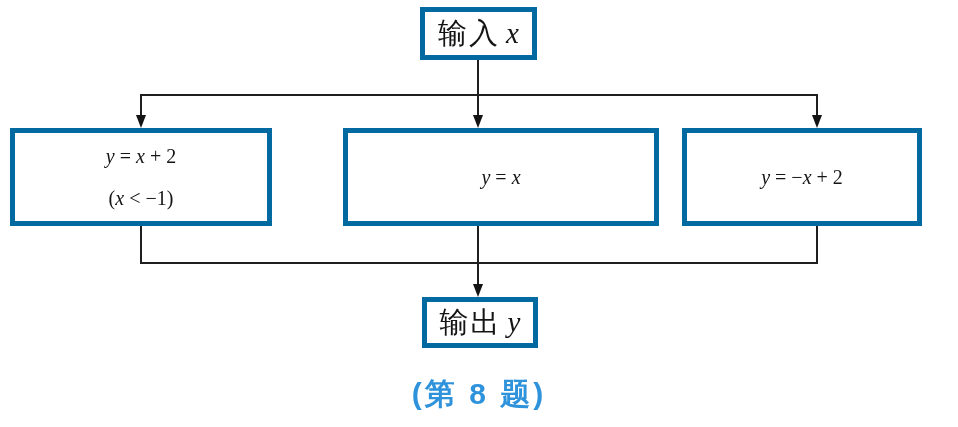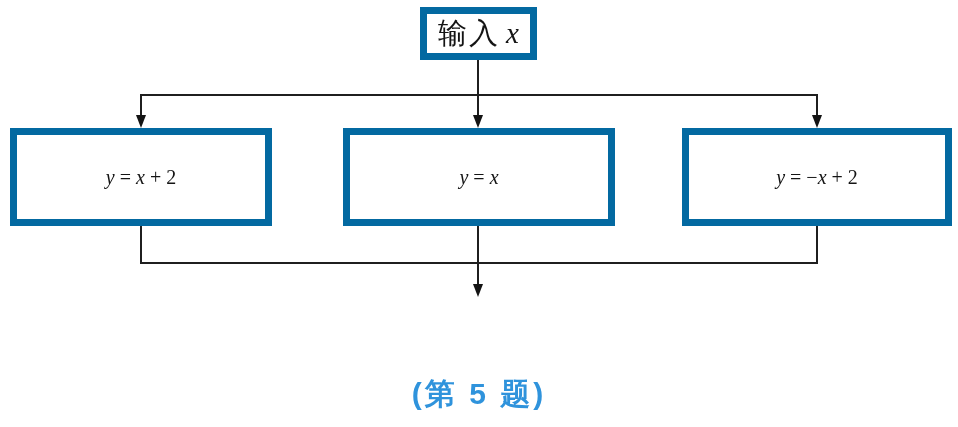--- a/index.html
+++ b/index.html
@@ -12,21 +12,21 @@
     position: relative;
     width: 958px;
     height: 427px;
     background: #ffffff;
     overflow: hidden;
     color: #141414;
   }
   .box {
     position: absolute;
     box-sizing: border-box;
-    border: 7px solid #0369a1;
+    border: 5px solid #0369a1;
     background: #ffffff;
     display: flex;
     flex-direction: column;
     align-items: center;
     justify-content: center;
     text-align: center;
   }
   .cjk-label {
     font-size: 29px;
     letter-spacing: 2px;
@@ -84,32 +84,36 @@
   <div class="seg v" style="left: 477px; top: 60px; height: 55px; background: rgb(31, 31, 31);"></div>
   <div class="seg h" style="left: 140px; top: 94px; width: 678px; background: rgb(31, 31, 31);"></div>
   <div class="seg v" style="left: 140px; top: 94px; height: 22px; background: rgb(31, 31, 31);"></div>
   <div class="seg v" style="left: 816px; top: 94px; height: 22px; background: rgb(31, 31, 31);"></div>
   <div class="ahead" style="left:136px; top:115px;"></div>
   <div class="ahead" style="left:473px; top:115px;"></div>
   <div class="ahead" style="left:812px; top:115px;"></div>
 
   <div class="box" style="left:10px; top:128px; width:262px; height:98px;">
     <span class="fline"><span class="vr">y</span><span> = </span><span class="vr">x</span><span> + 2</span></span>
+    <span class="fline"><span>(</span><span class="vr">x</span><span> &lt; −1)</span></span>
   </div>
 
-  <div class="box" style="left:343px; top:128px; width:272px; height:98px;">
+  <div class="box" style="left:343px; top:128px; width:316px; height:98px;">
     <span class="fline"><span class="vr">y</span><span> = </span><span class="vr">x</span></span>
   </div>
 
-  <div class="box" style="left:682px; top:128px; width:270px; height:98px;align-items:center;">
+  <div class="box" style="left:682px; top:128px; width:240px; height:98px;align-items:center;">
     <span class="fline"><span class="vr">y</span><span> = −</span><span class="vr">x</span><span> + 2</span></span>
   </div>
 
   <div class="seg v" style="left: 140px; top: 226px; height: 38px; background: rgb(31, 31, 31);"></div>
   <div class="seg v" style="left: 816px; top: 226px; height: 38px; background: rgb(31, 31, 31);"></div>
   <div class="seg h" style="left: 140px; top: 262px; width: 678px; background: rgb(31, 31, 31);"></div>
   <div class="seg v" style="left: 477px; top: 226px; height: 58px; background: rgb(31, 31, 31);"></div>
   <div class="ahead" style="left:473px; top:284px;"></div>
 
+  <div class="box" style="left:422px; top:297px; width:116px; height:51px;">
+    <span class="cjk-label"><span>输出</span><span class="vr">y</span></span>
+  </div>
 
-  <div id="caption" style="color: rgb(47, 147, 220);">(第 5 题)</div>
+  <div id="caption" style="color: rgb(47, 147, 220);">(第 8 题)</div>
 
 </div>
 
 </body></html>

